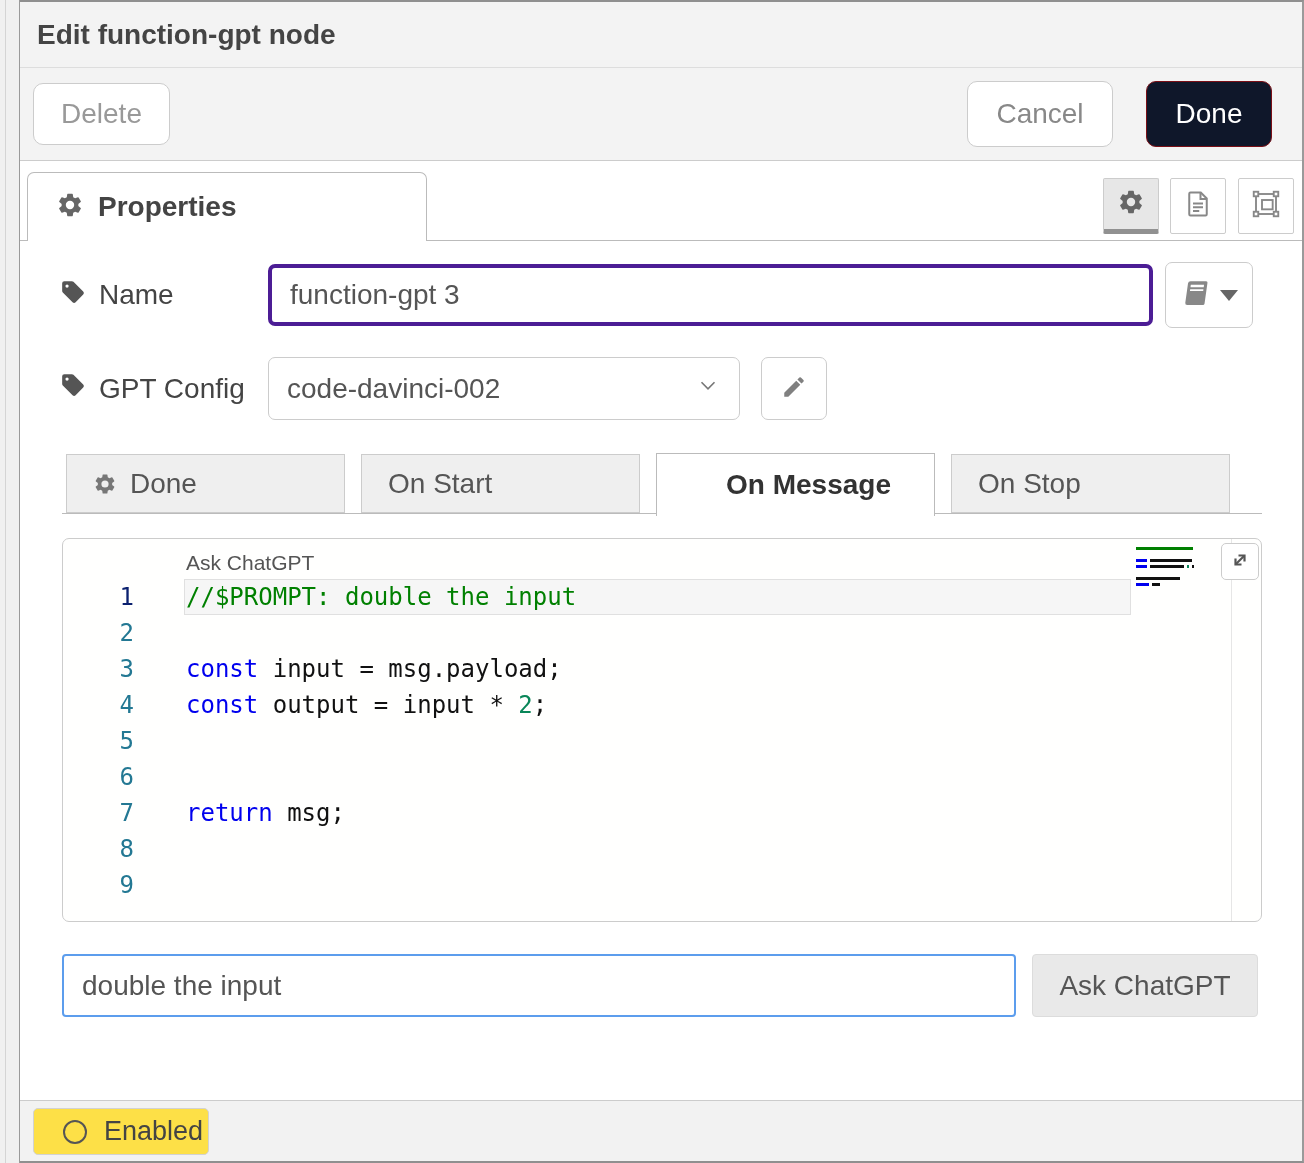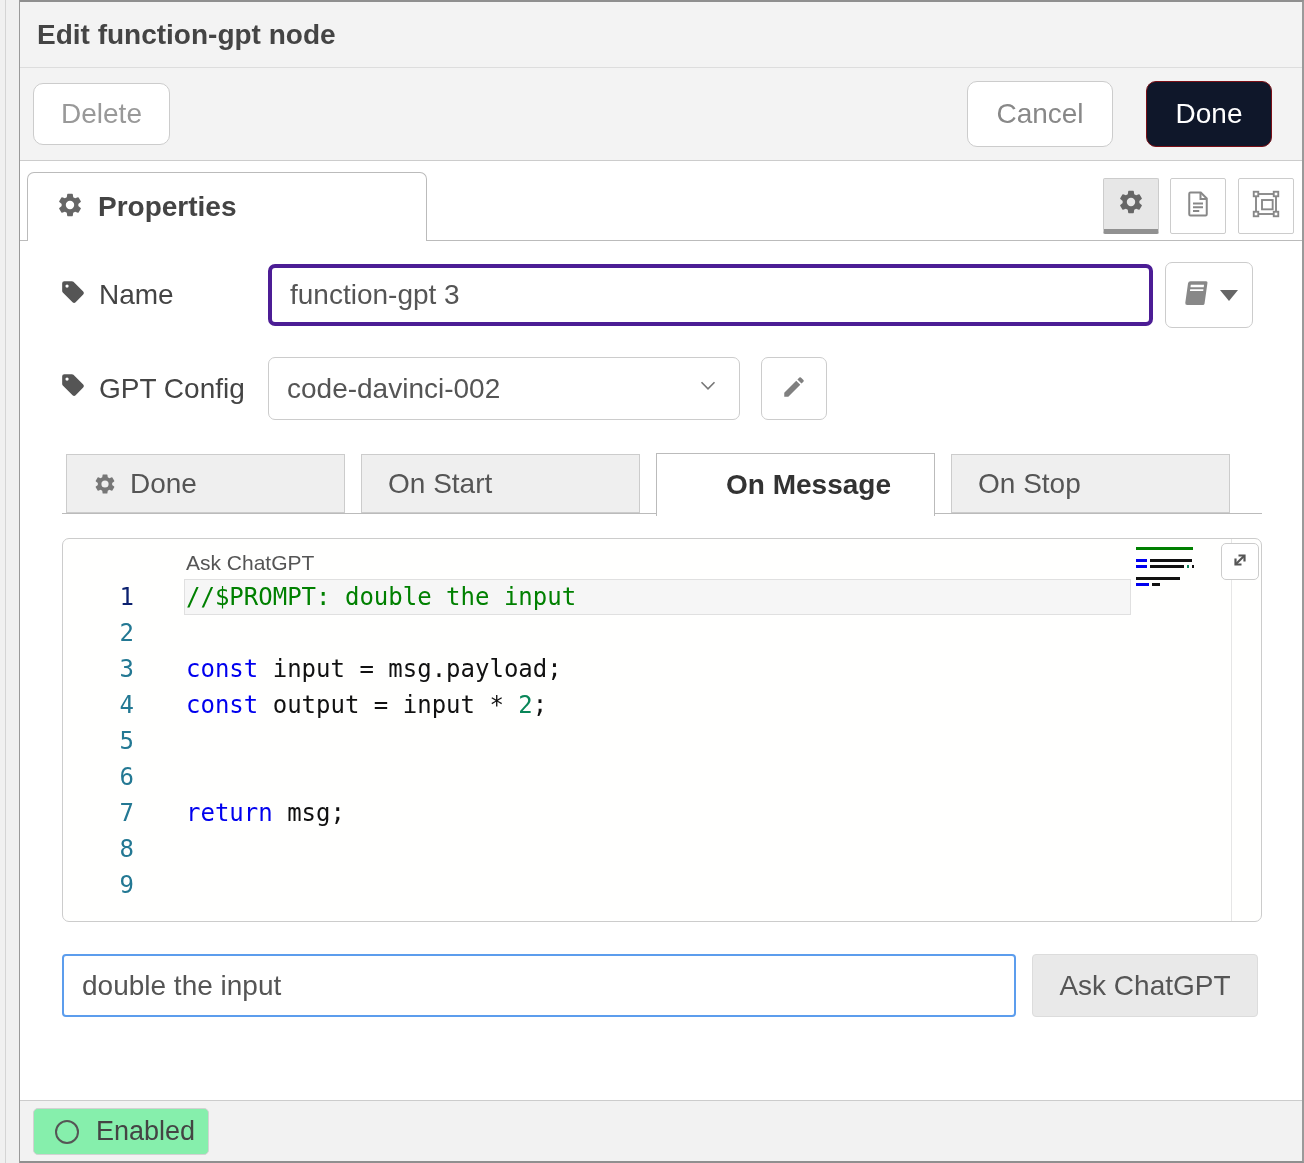--- a/index.html
+++ b/index.html
@@ -71,21 +71,21 @@
   .mm-line{height:3px;margin-bottom:3px;font-size:0;white-space:nowrap;}
   .mm-bar{display:inline-block;height:3px;}
   .btn-expand{position:absolute;left:1158px;top:4px;width:38px;height:37px;background:#ffffff;border:1px solid #cccccc;border-radius:5px;display:flex;align-items:center;justify-content:center;cursor:pointer;}
 
   
   .inp-prompt{left:42px;top:713px;width:954px;height:63px;border-width:2px;border-style:solid;border-radius:4px;}
   .btn-ask{position:absolute;left:1012px;top:713px;width:226px;height:63px;background:#e9e9e9;border:1px solid #dcdcdc;border-radius:4px;font-size:28px;color:#555555;}
 
   
   .footer{height:61px;background:#f2f2f2;border-top:1px solid #cccccc;position:relative;flex:none;}
-  .btn-enabled{position:absolute;left:13px;top:7px;width:176px;height:47px;background:#86efac;border:1px solid #d2d2d2;border-radius:5px;display:flex;align-items:center;padding-left:21px;font-size:27px;color:#444444;cursor:pointer;}
+  .btn-enabled{position:absolute;left:13px;top:7px;width:176px;height:47px;background:#fde047;border:1px solid #d2d2d2;border-radius:5px;display:flex;align-items:center;padding-left:29px;font-size:27px;color:#444444;cursor:pointer;}
   .circ{width:24px;height:24px;border:2.5px solid #555555;border-radius:50%;margin-right:17px;flex:none;}
 </style>
 </head>
 <body>
 
 <div class="screen">
   <div class="left-strip"></div>
 
   <div class="dialog">
 

